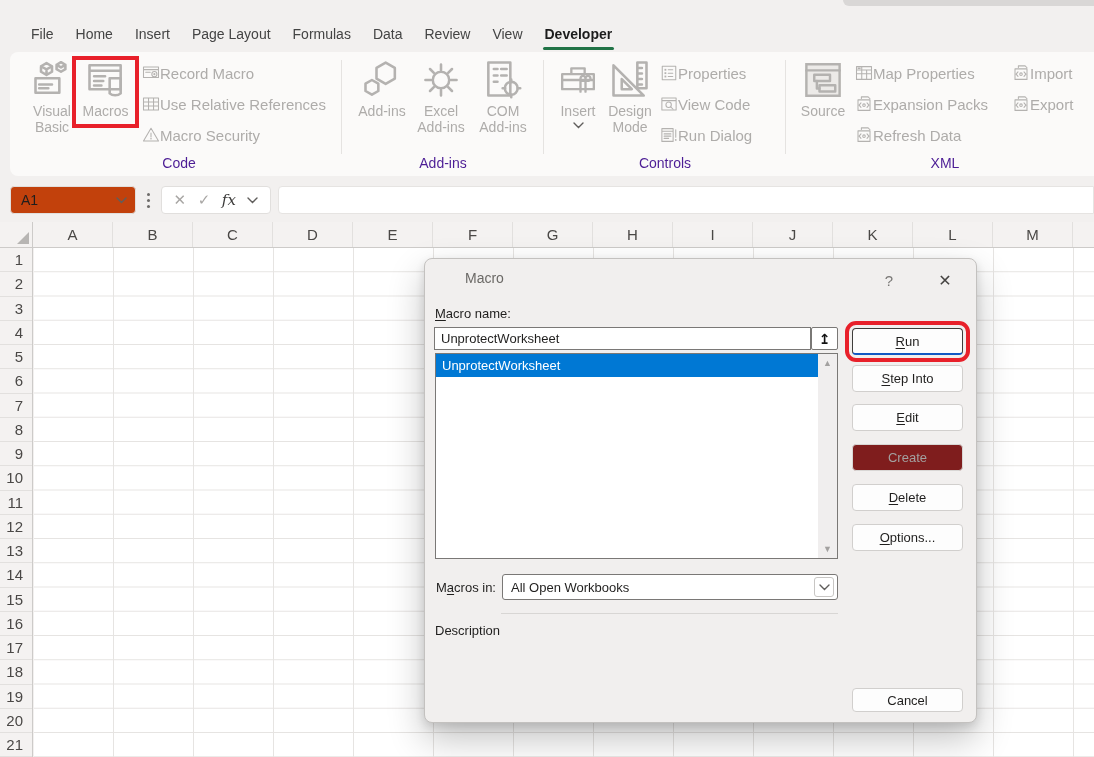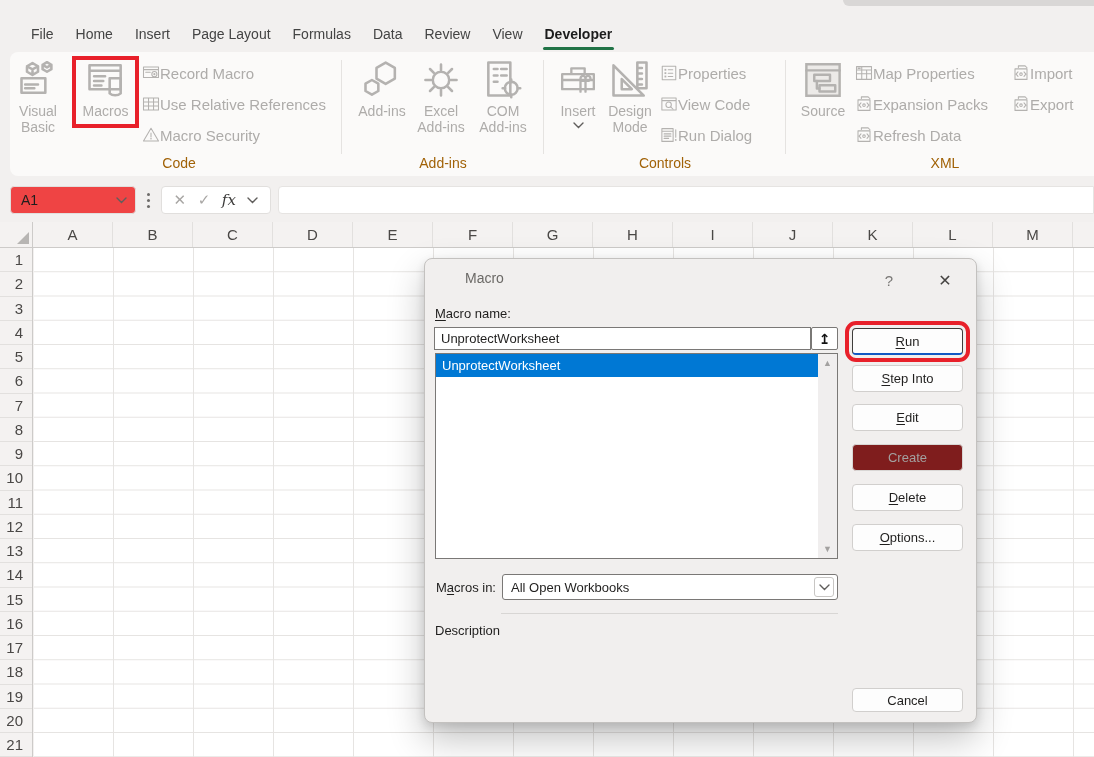--- a/index.html
+++ b/index.html
@@ -20,26 +20,26 @@
     height:3px; background:var(--green); border-radius:2px; }
   
   #ribbon { position:absolute; left:10px; top:52px; width:1084px; height:124px;
     background:#fbfaf9; border-radius:8px 0 0 8px; }
   .big-btn { position:absolute; top:6px; display:flex; flex-direction:column; align-items:center;
     color:#aeacaa; font-size:14px; line-height:16px; text-align:center; }
   .big-btn .ri { margin-bottom:1px; }
   .small-item { position:absolute; display:flex; align-items:center; gap:0; height:22px;
     color:#aeacaa; font-size:15px; white-space:nowrap; }
   .grp-sep { position:absolute; top:8px; width:1px; height:94px; background:#e5e3e1; }
-  .grp-label { position:absolute; bottom:5px; text-align:center; font-size:14px; color:#a16207; }
+  .grp-label { position:absolute; bottom:5px; text-align:center; font-size:14px; color:#4c1d95; }
   .ri svg { display:block; }
   .chev-down { margin-top:3px; }
   
   #name-box { position:absolute; left:10px; top:186px; width:126px; height:28px;
-    background:#ef4444; border:1px solid #e1dfdd; border-radius:4px;
+    background:#c2410c; border:1px solid #e1dfdd; border-radius:4px;
     display:flex; align-items:center; font-size:14px; color:#1f1e1d; padding:0 8px 0 10px; }
   #name-box .spacer { flex:1; }
   .vdots { position:absolute; left:147px; top:193px; width:3px; height:3px; border-radius:50%;
     background:#6d6b69; box-shadow:0 6px 0 #6d6b69, 0 12px 0 #6d6b69; }
   #fx-group { position:absolute; left:161px; top:186px; width:110px; height:28px;
     background:#fff; border:1px solid #e1dfdd; border-radius:4px;
     display:flex; align-items:center; justify-content:space-evenly; }
   .fb-x { color:#a8a6a4; font-size:15px; }
   .fb-check { color:#a8a6a4; font-size:15px; }
   .fb-fx { font-family:"DejaVu Serif", serif; font-style:italic; font-size:15px; color:#3b3a39; }
@@ -122,21 +122,21 @@
       <div class="tab">Page Layout</div>
       <div class="tab">Formulas</div>
       <div class="tab">Data</div>
       <div class="tab">Review</div>
       <div class="tab">View</div>
       <div class="tab active">Developer</div>
     </div>
 
   <div id="ribbon">
 
-    <div class="big-btn" style="left:0;width:56px">
+    <div class="big-btn" style="left:14px;width:56px">
       <span class="ri">
           <svg width="44" height="44" viewBox="0 0 24 24">
             <path stroke="#b4b2b0" stroke-width="1.4" fill="none" stroke-linecap="round" stroke-linejoin="round" d="M3 11h13v8H3z M5 14.5h7 M5 16.5h5"></path>
             <path stroke="#b4b2b0" stroke-width="1.4" fill="none" stroke-linecap="round" stroke-linejoin="round" d="M6 4.5l3-1.7 3 1.7-3 1.7z M6 4.5v3l3 1.7 3-1.7v-3 M9 6.2v3"></path>
             <path stroke="#b4b2b0" stroke-width="1.4" fill="none" stroke-linecap="round" stroke-linejoin="round" d="M14.5 3.7l2.4-1.4 2.4 1.4-2.4 1.4z M14.5 3.7v2.4l2.4 1.4 2.4-1.4V3.7"></path>
           </svg>
         </span>
       <span>Visual Basic</span>
     </div>
     <div class="big-btn" style="left:67px;width:57px">

